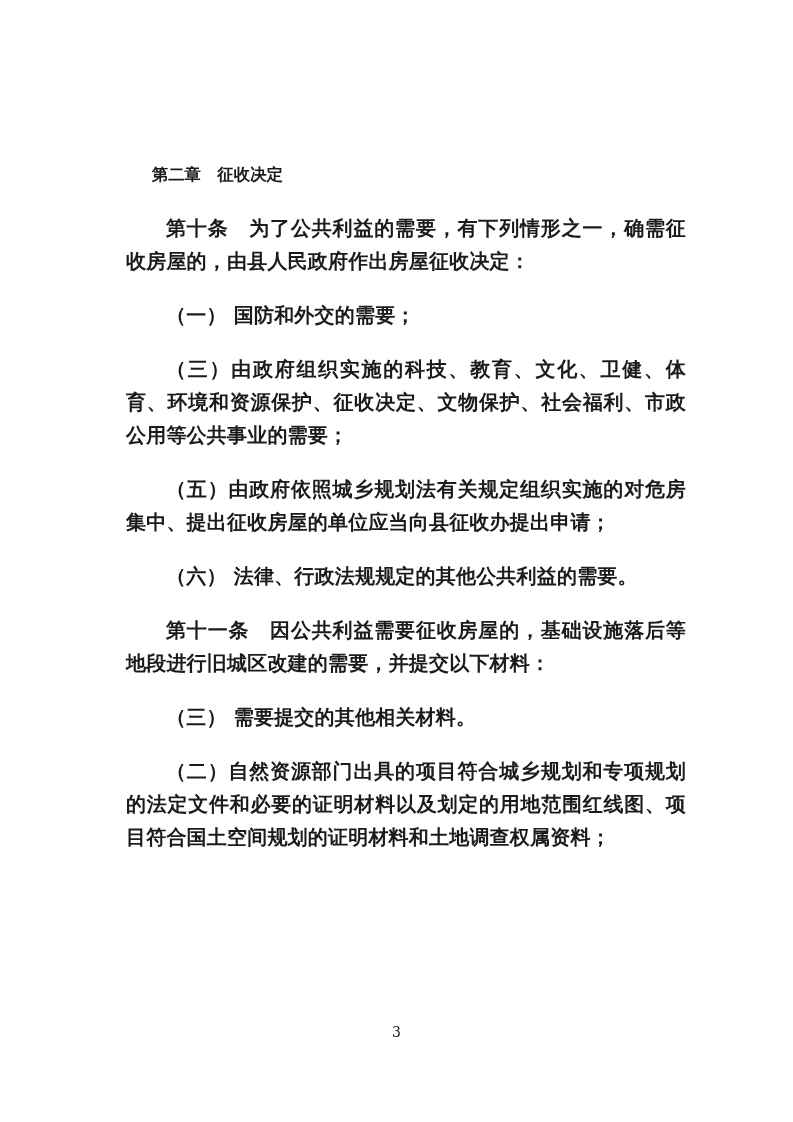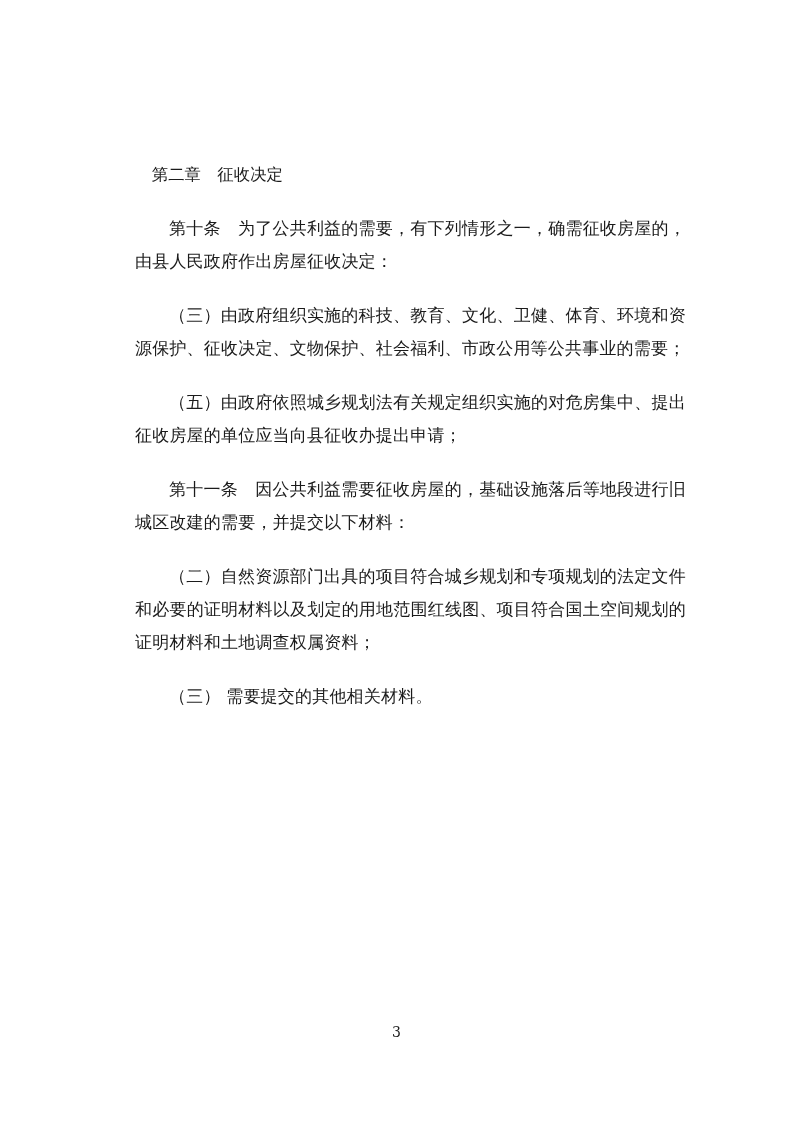--- a/index.html
+++ b/index.html
@@ -17,35 +17,36 @@
     color: #1b1b1b;
   }
   .doc-content {
     position: absolute;
     top: 158px;
     left: 119px;
     right: 107px;
   }
   .chapter-heading {
     font-size: 16.4px;
-    font-weight: normal;
+    font-weight: bold;
     line-height: 33px;
     margin: 0 0 21px 0;
     text-indent: 2em;
     white-space: pre-wrap;
   }
   .doc-paragraph {
-    font-size: 17px;
+    font-size: 20px;
     line-height: 33px;
-    margin: 0 0 21px 16px;
+    margin: 0 0 21px 7px;
     text-indent: 2em;
     text-align: justify;
     text-justify: inter-ideograph;
     letter-spacing: 0.2px;
     white-space: pre-wrap;
+    font-weight: bold;
   }
   .doc-paragraph:last-of-type {
     margin-bottom: 0;
   }
   .page-footer {
     position: absolute;
     left: 0;
     right: 0;
     top: 1022px;
     text-align: center;
@@ -57,23 +58,25 @@
   }
 </style>
 </head>
 <body>
 
 <div class="page">
   <div class="doc-content">
     <h2 class="chapter-heading">第二章　征收决定</h2>
 
     <p class="doc-paragraph">第十条　为了公共利益的需要，有下列情形之一，确需征收房屋的，由县人民政府作出房屋征收决定：</p>
+    <p class="doc-paragraph">（一） 国防和外交的需要；</p>
     <p class="doc-paragraph">（三）由政府组织实施的科技、教育、文化、卫健、体育、环境和资源保护、征收决定、文物保护、社会福利、市政公用等公共事业的需要；</p>
     <p class="doc-paragraph">（五）由政府依照城乡规划法有关规定组织实施的对危房集中、提出征收房屋的单位应当向县征收办提出申请；</p>
+    <p class="doc-paragraph">（六） 法律、行政法规规定的其他公共利益的需要。</p>
     <p class="doc-paragraph">第十一条　因公共利益需要征收房屋的，基础设施落后等地段进行旧城区改建的需要，并提交以下材料：</p>
+    <p class="doc-paragraph">（三） 需要提交的其他相关材料。</p>
     <p class="doc-paragraph">（二）自然资源部门出具的项目符合城乡规划和专项规划的法定文件和必要的证明材料以及划定的用地范围红线图、项目符合国土空间规划的证明材料和土地调查权属资料；</p>
-    <p class="doc-paragraph">（三） 需要提交的其他相关材料。</p>
   </div>
 
   <div class="page-footer">
     <span class="page-number">3</span>
   </div>
 </div>
 
 </body></html>

